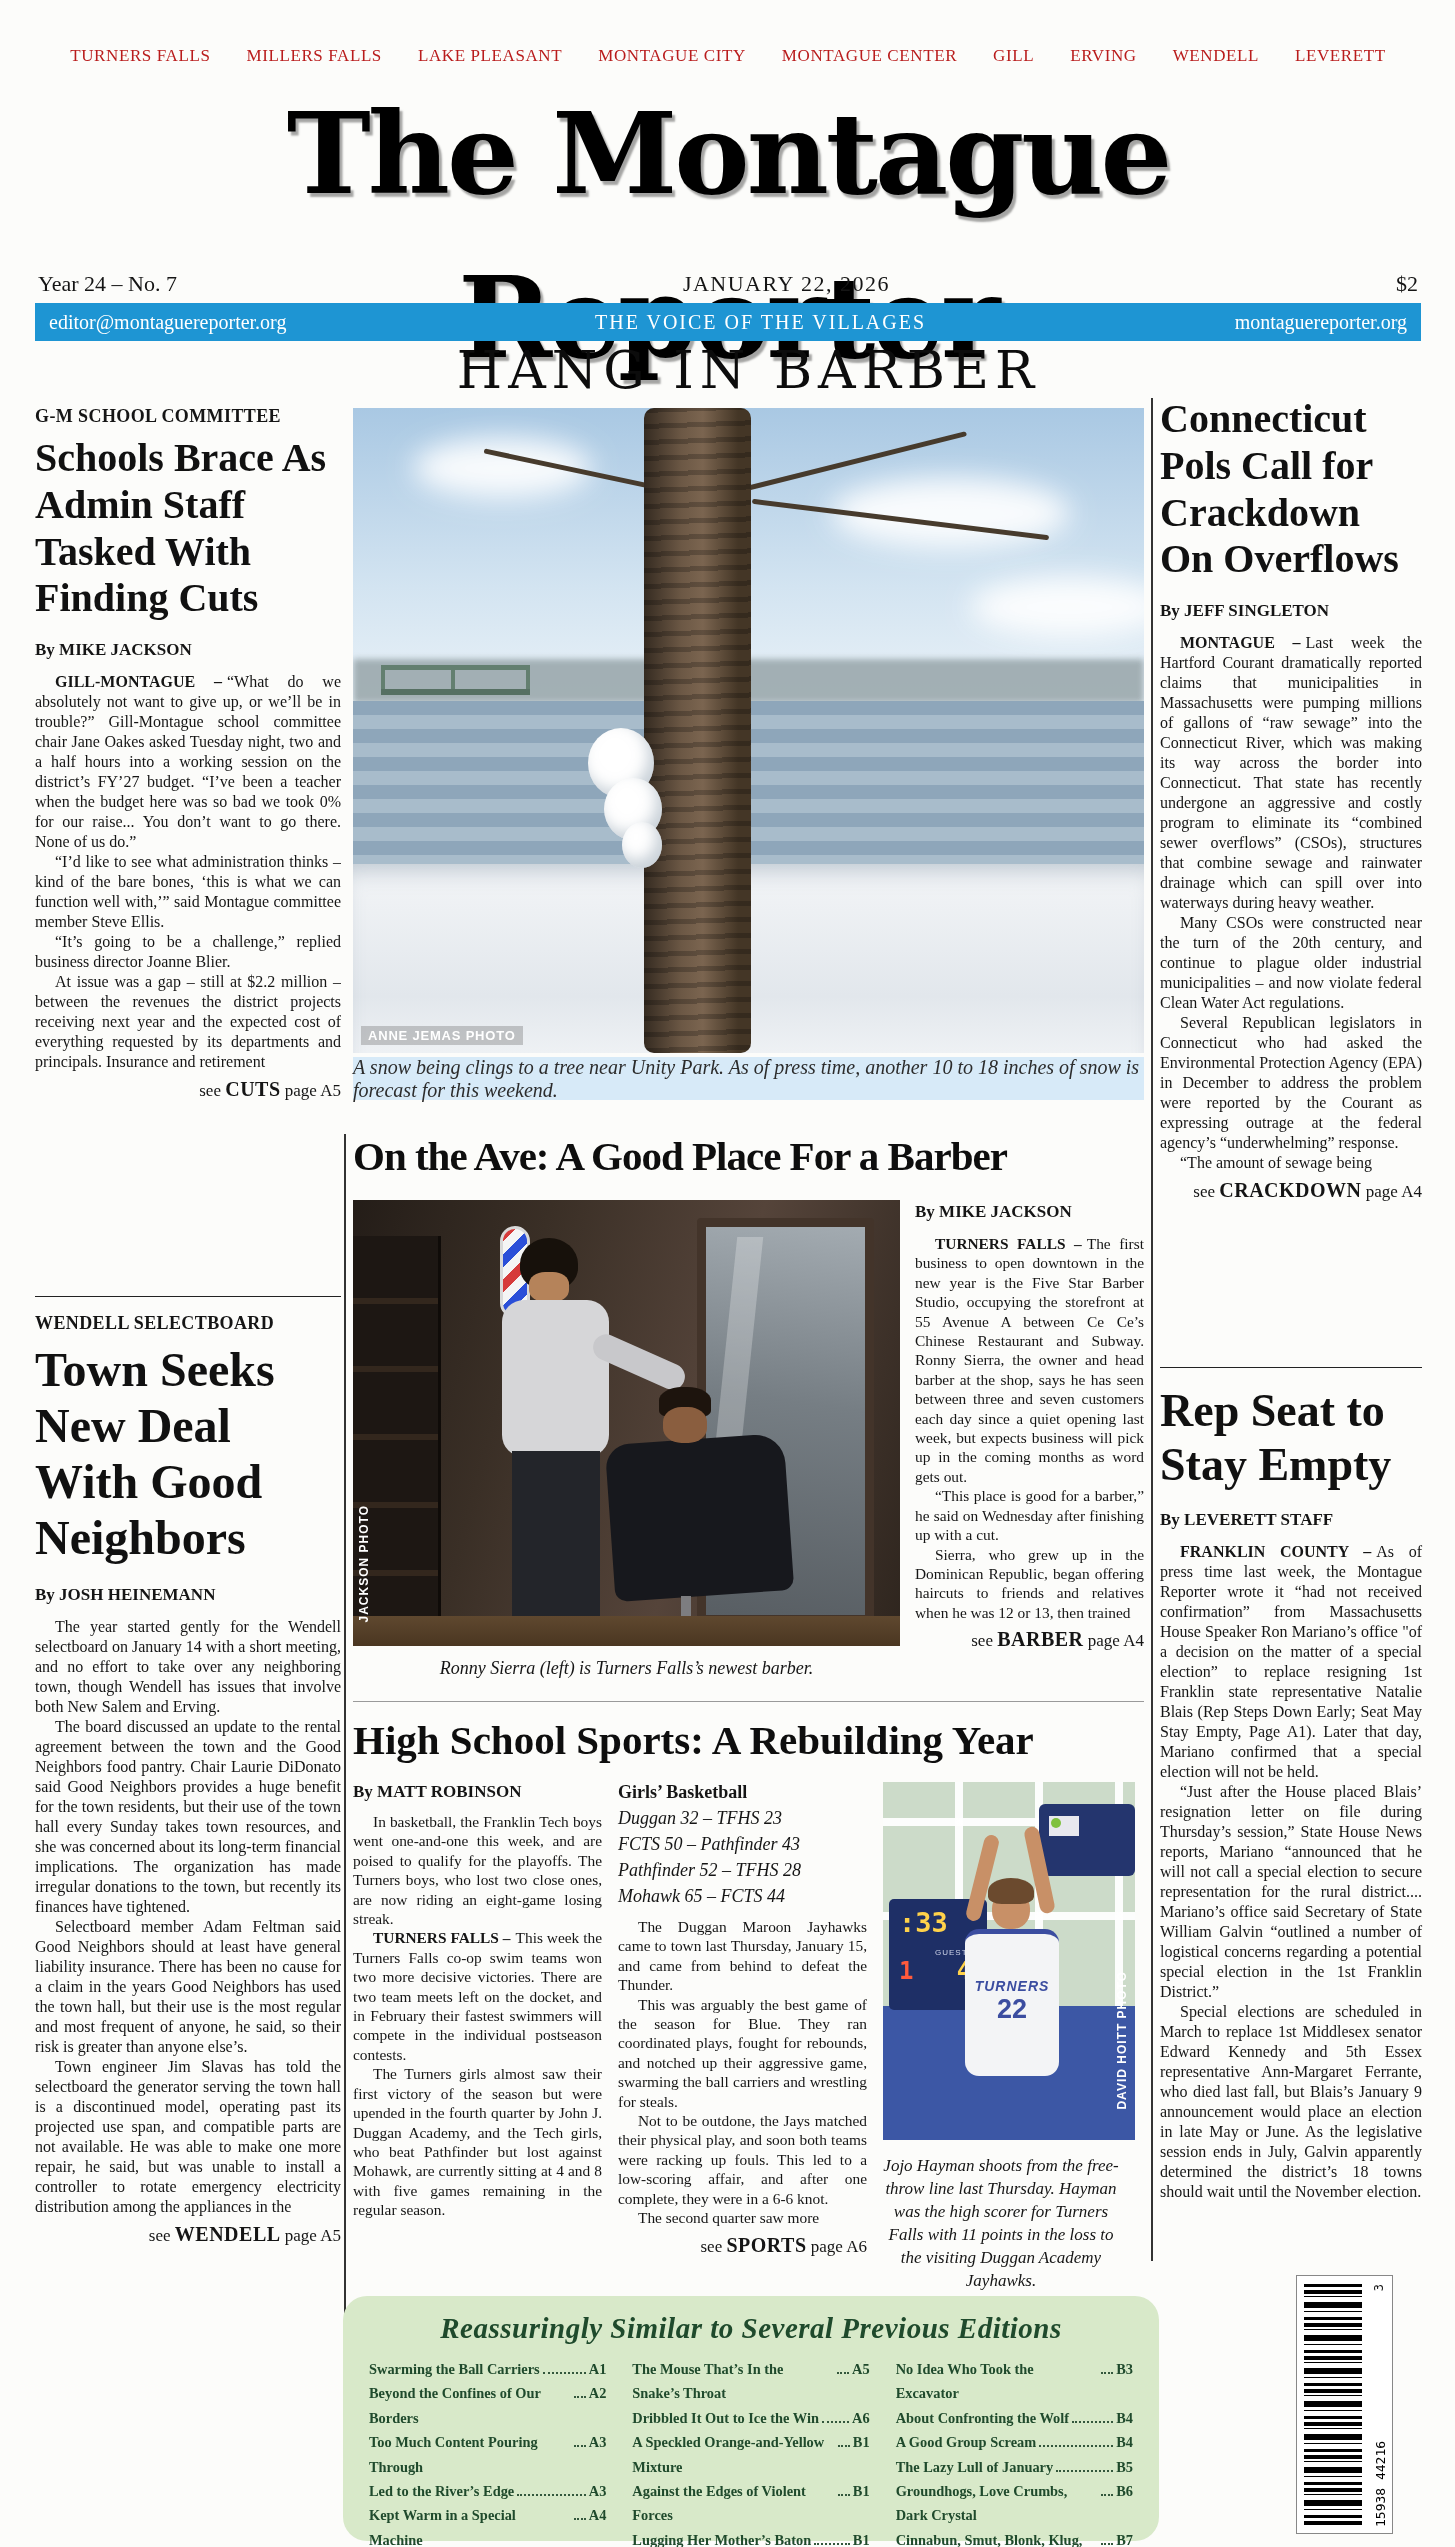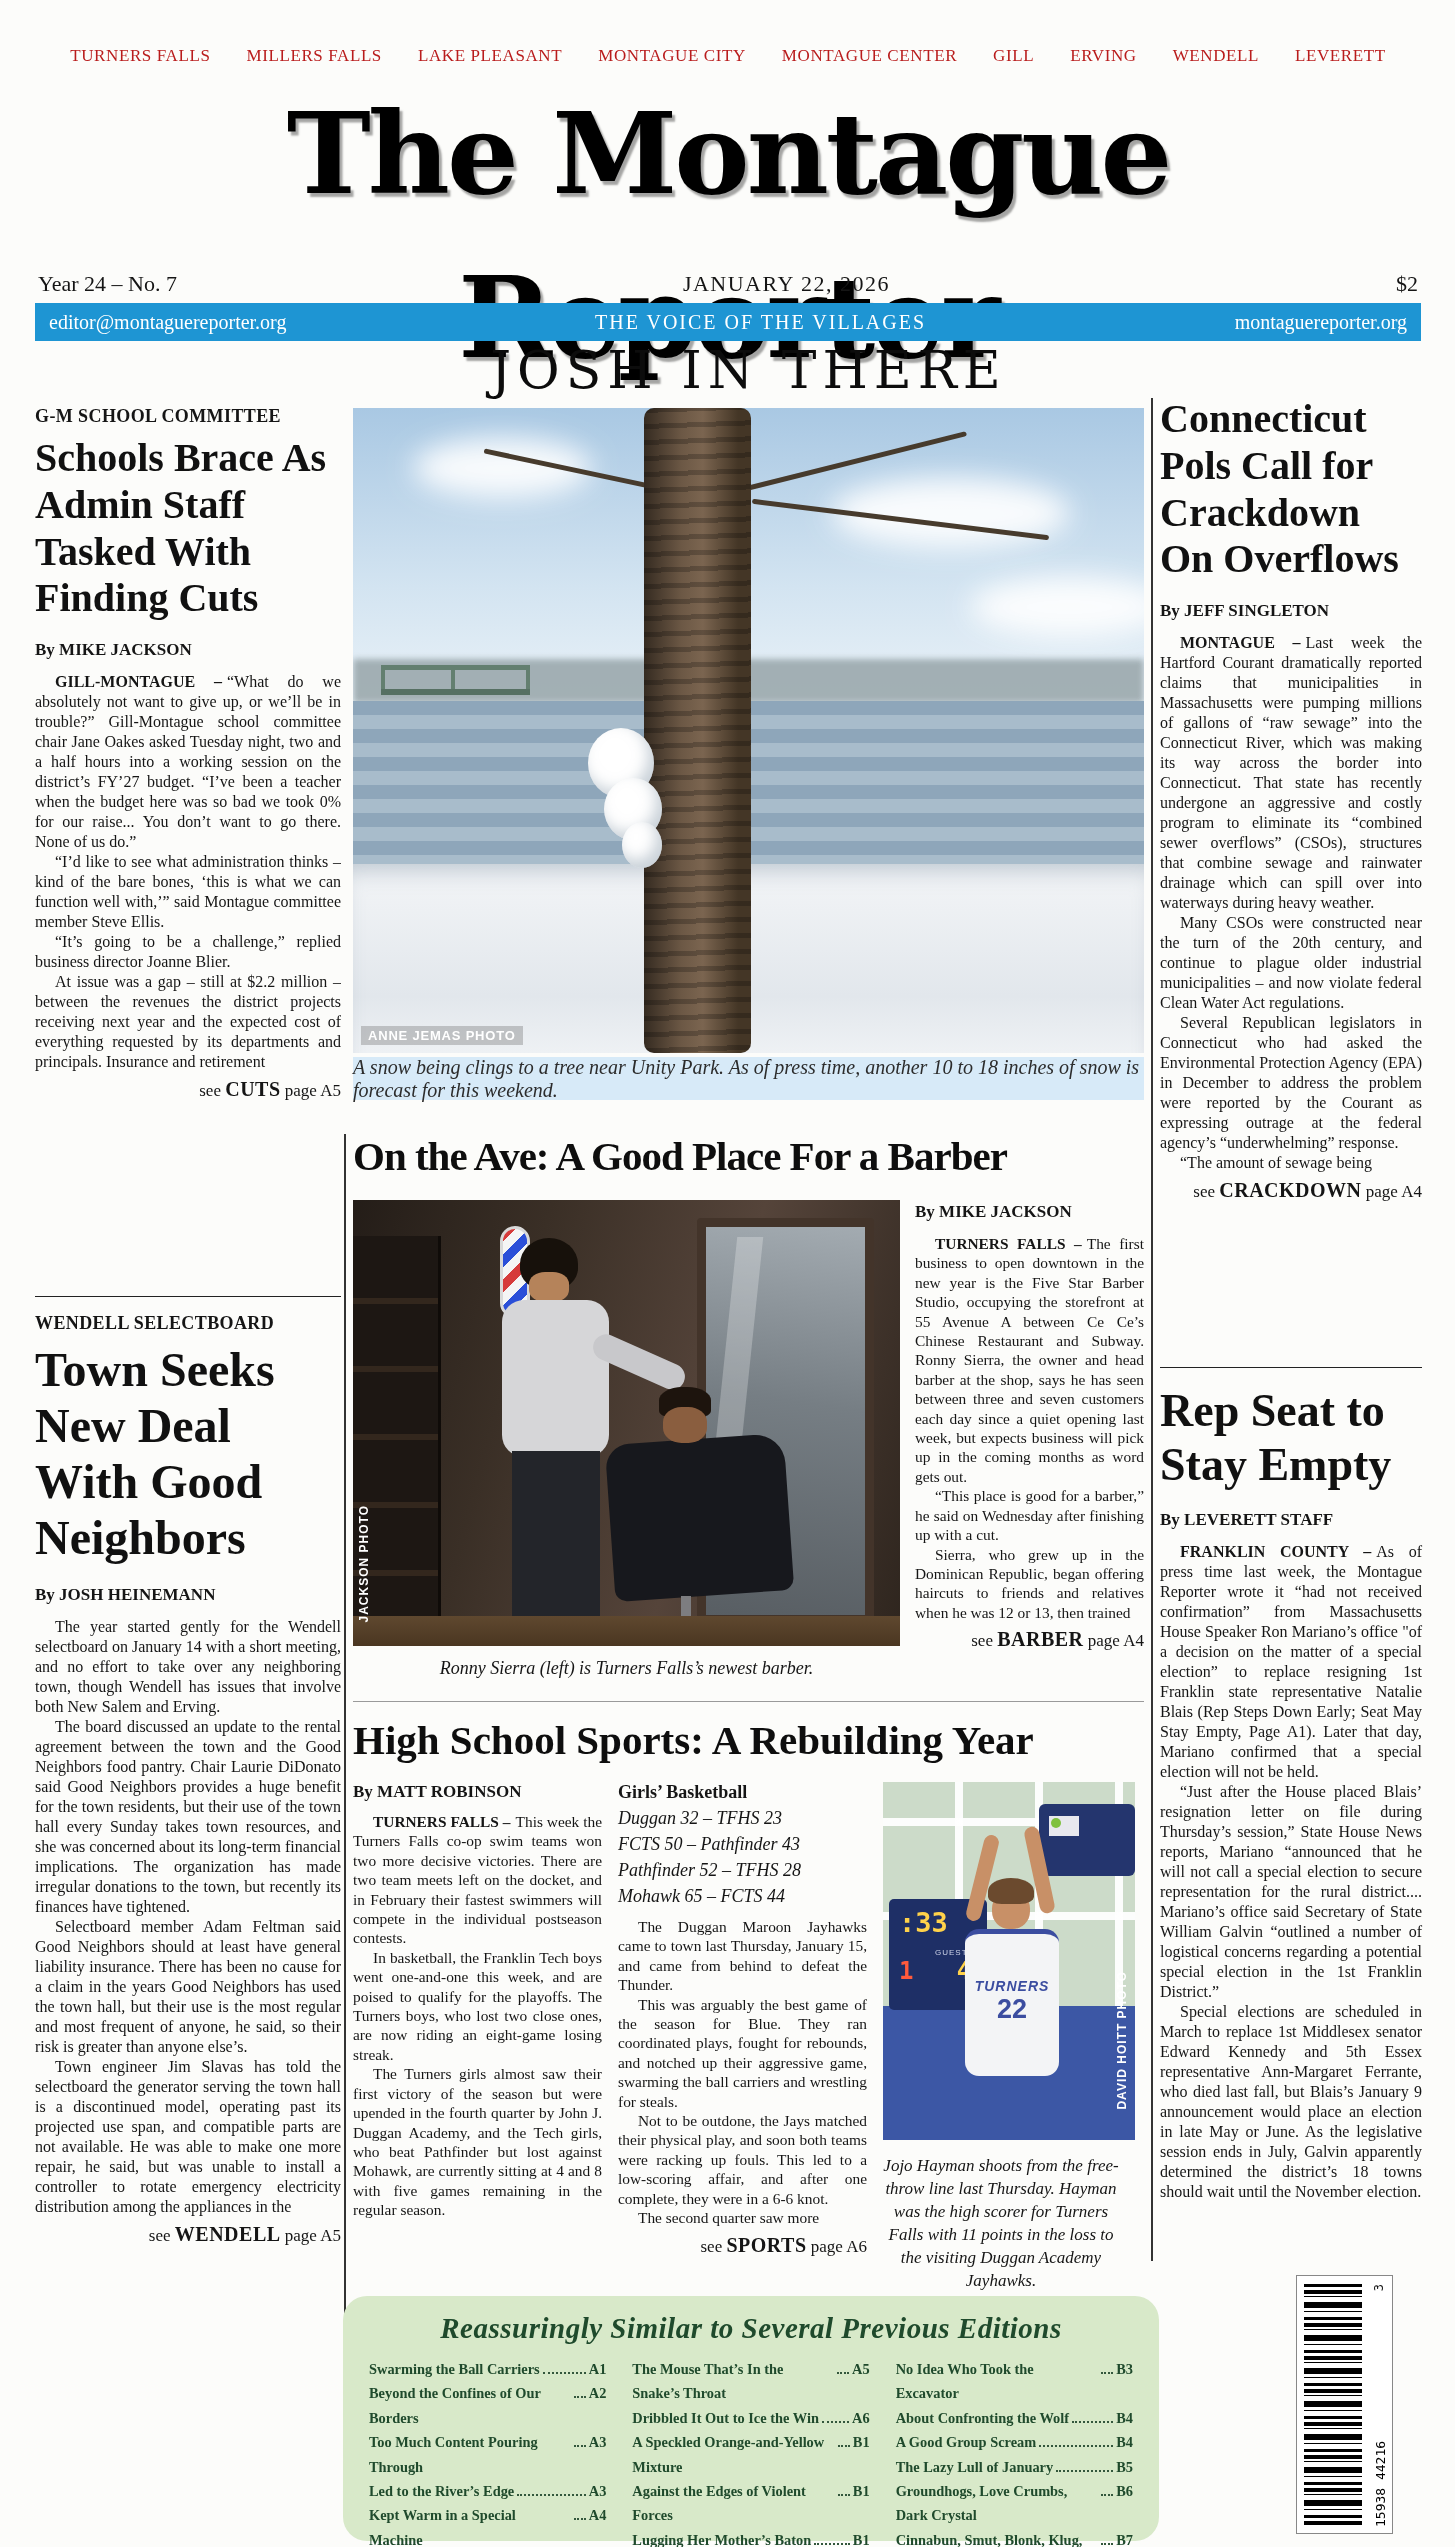--- a/index.html
+++ b/index.html
@@ -248,21 +248,21 @@
           <p class="para"><b class="lead"></b><span>The board discussed an update to the rental agreement between the town and the Good Neighbors food pantry. Chair Laurie DiDonato said Good Neighbors provides a huge benefit for the town residents, but their use of the town hall every Sunday takes town resources, and she was concerned about its long-term financial implications. The organization has made irregular donations to the town, but recently its finances have tightened.</span></p>
           <p class="para"><b class="lead"></b><span>Selectboard member Adam Feltman said Good Neighbors should at least have general liability insurance. There has been no cause for a claim in the years Good Neighbors has used the town hall, but their use is the most regular and most frequent of anyone, he said, so their risk is greater than anyone else’s.</span></p>
           <p class="para"><b class="lead"></b><span>Town engineer Jim Slavas has told the selectboard the generator serving the town hall is a discontinued model, operating past its projected use span, and compatible parts are not available. He was able to make one more repair, he said, but was unable to install a controller to rotate emergency electricity distribution among the appliances in the</span></p>
         </div>
       <div class="jump">
         <span>see</span> <b>WENDELL</b> <span>page A5</span>
       </div>
     </article>
   </div>
 
-  <div class="hero-headline">JOSH IN THERE</div>
+  <div class="hero-headline">HANG IN BARBER</div>
   <div class="hero-photo">
     <div class="sky"></div>
     <div class="cloud" style="left:60px; top:30px; width:179px; height:60px;"></div>
     <div class="cloud" style="left:478px; top:70px; width:239px; height:70px;"></div>
     <div class="cloud" style="left:617px; top:169px; width:199px; height:60px;"></div>
     <div class="treeline"></div>
     <div class="bridge">
         <i style="left:0;"></i>
         <i style="left:70px;"></i>
         <i style="right:0;"></i>
@@ -322,22 +322,22 @@
   </div>
 
   <div class="sports-section">
     <hr class="section-rule">
     <h2 class="sports-hl"><span class="it">High School Sports:</span><span> A Rebuilding Year</span></h2>
     <div class="sports-row">
       <div class="sports-col">
         <div class="byline">By MATT ROBINSON</div>
         <div class="body">
 
-        <p class="para"><b class="lead">TURNERS FALLS –</b><span>This week the Turners Falls co-op swim teams won two more decisive victories. There are two team meets left on the docket, and in February their fastest swimmers will compete in the individual postseason contests.</span></p>
-            <p class="para"><b class="lead"></b><span>In basketball, the Franklin Tech boys went one-and-one this week, and are poised to qualify for the playoffs. The Turners boys, who lost two close ones, are now riding an eight-game losing streak.</span></p>
+        <p class="para"><b class="lead"></b><span>In basketball, the Franklin Tech boys went one-and-one this week, and are poised to qualify for the playoffs. The Turners boys, who lost two close ones, are now riding an eight-game losing streak.</span></p>
+            <p class="para"><b class="lead">TURNERS FALLS –</b><span>This week the Turners Falls co-op swim teams won two more decisive victories. There are two team meets left on the docket, and in February their fastest swimmers will compete in the individual postseason contests.</span></p>
             <p class="para"><b class="lead"></b><span>The Turners girls almost saw their first victory of the season but were upended in the fourth quarter by John J. Duggan Academy, and the Tech girls, who beat Pathfinder but lost against Mohawk, are currently sitting at 4 and 8 with five games remaining in the regular season.</span></p>
           </div>
       </div>
       <div class="sports-col">
         <div class="scores-header">Girls’ Basketball</div>
         <div class="scores">
 
         <div class="score-line">Duggan 32 – TFHS 23</div>
             <div class="score-line">FCTS 50 – Pathfinder 43</div>
             <div class="score-line">Pathfinder 52 – TFHS 28</div>

